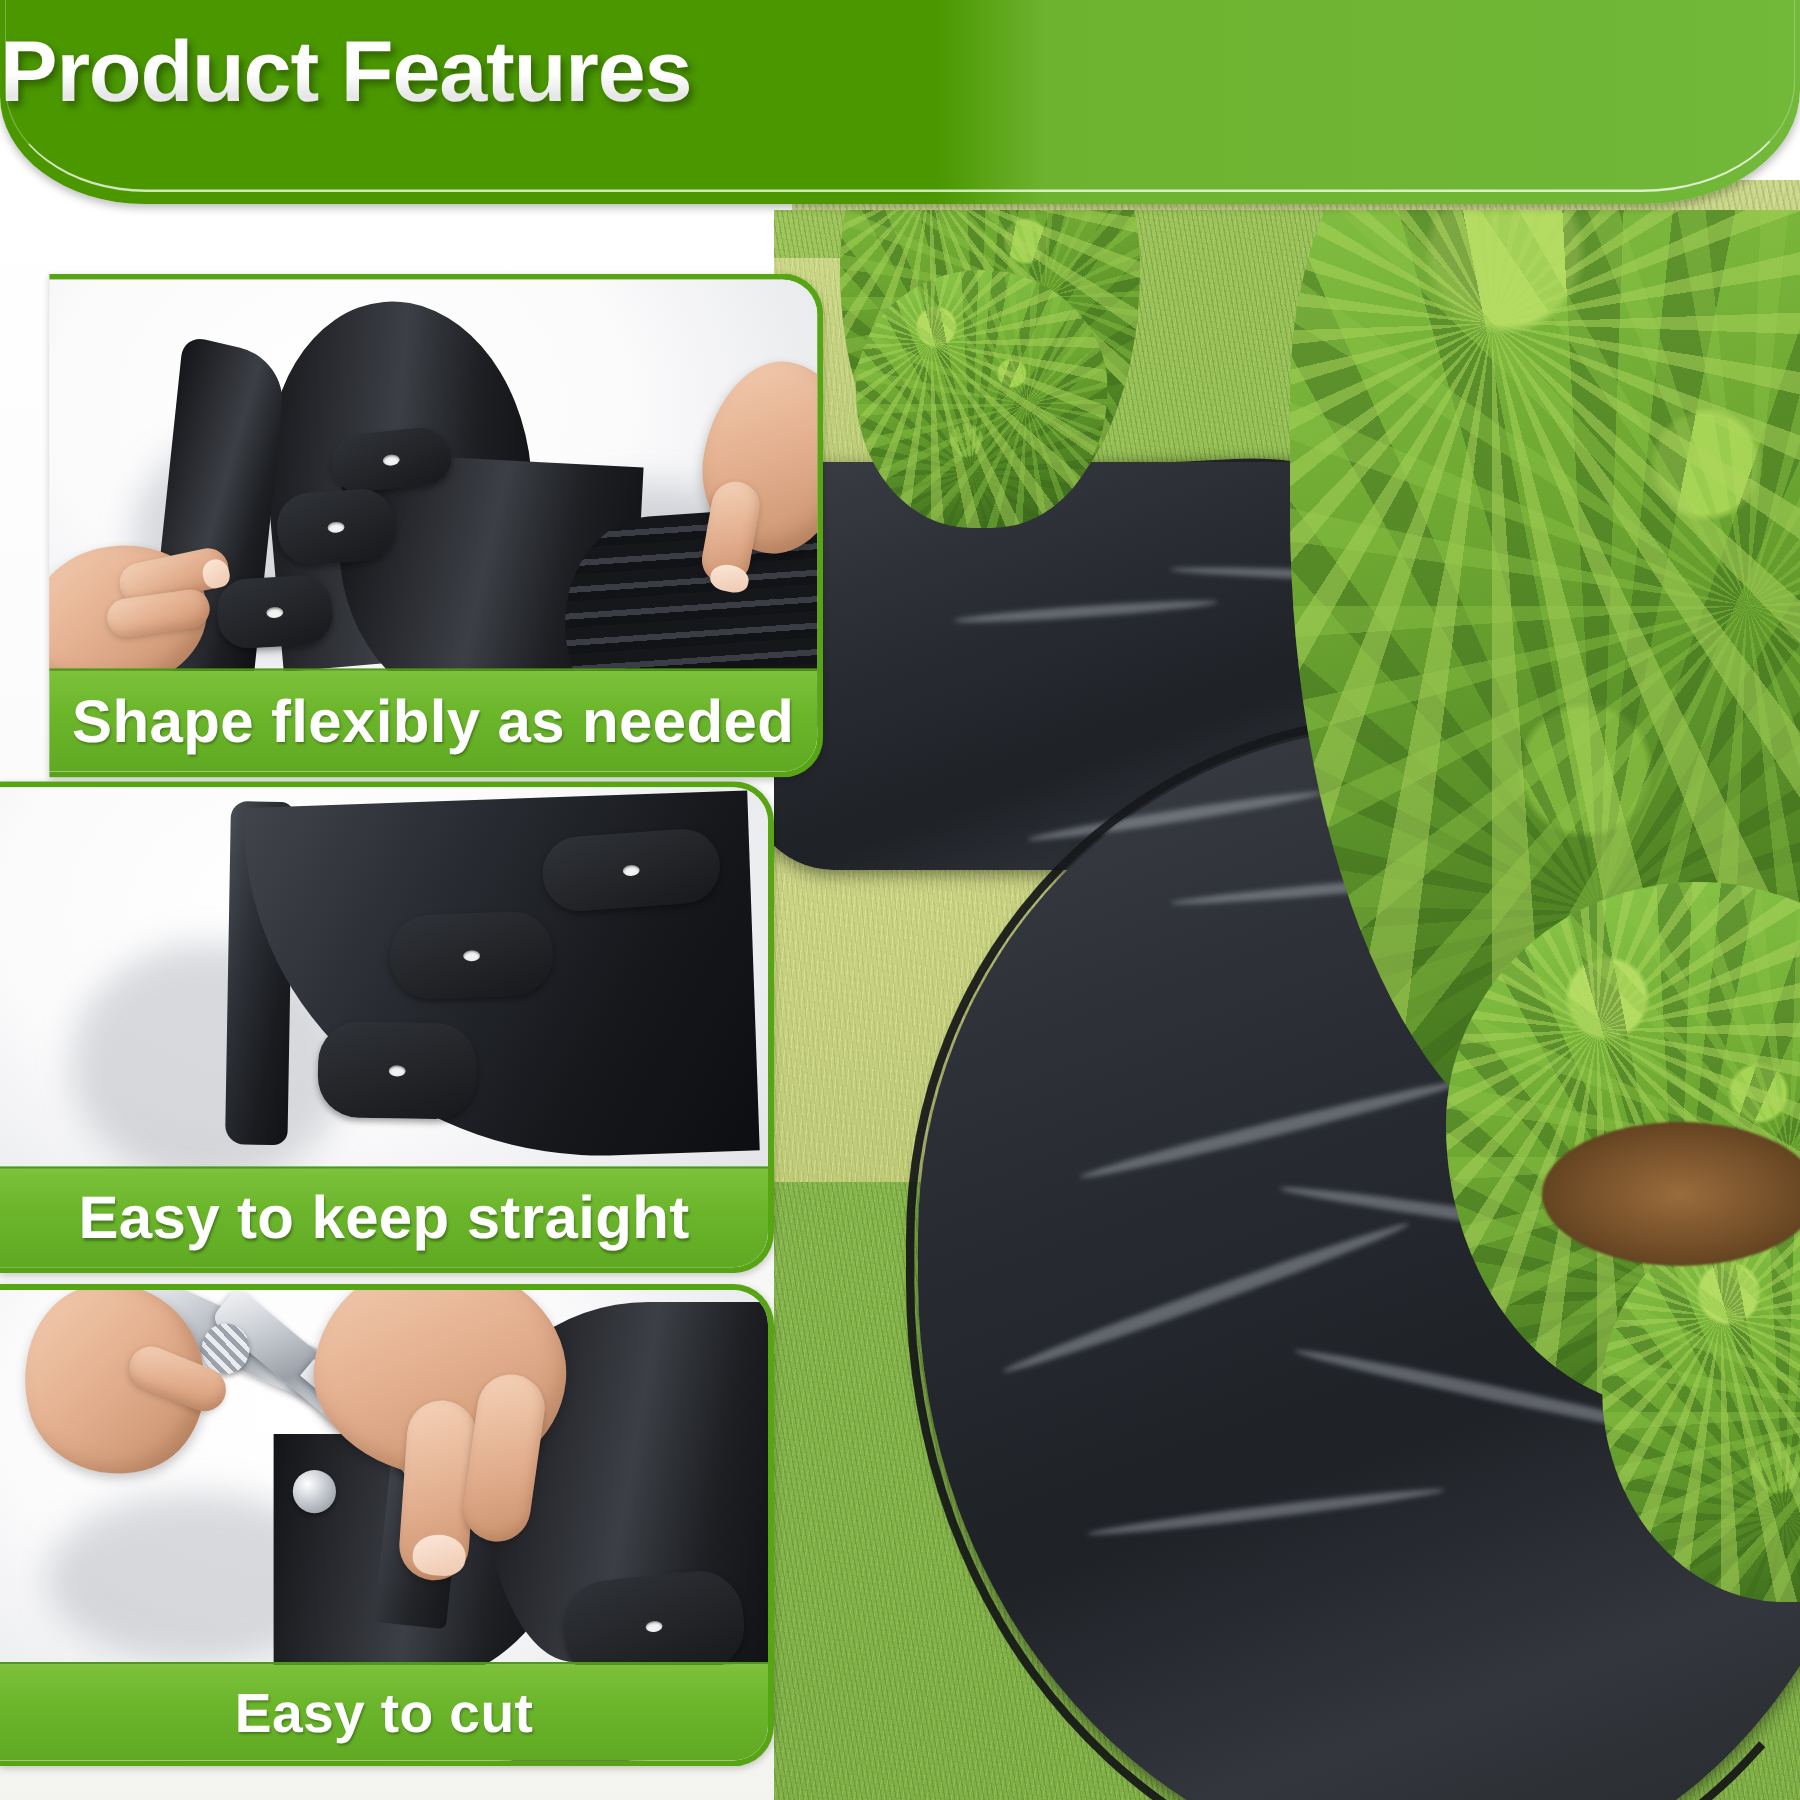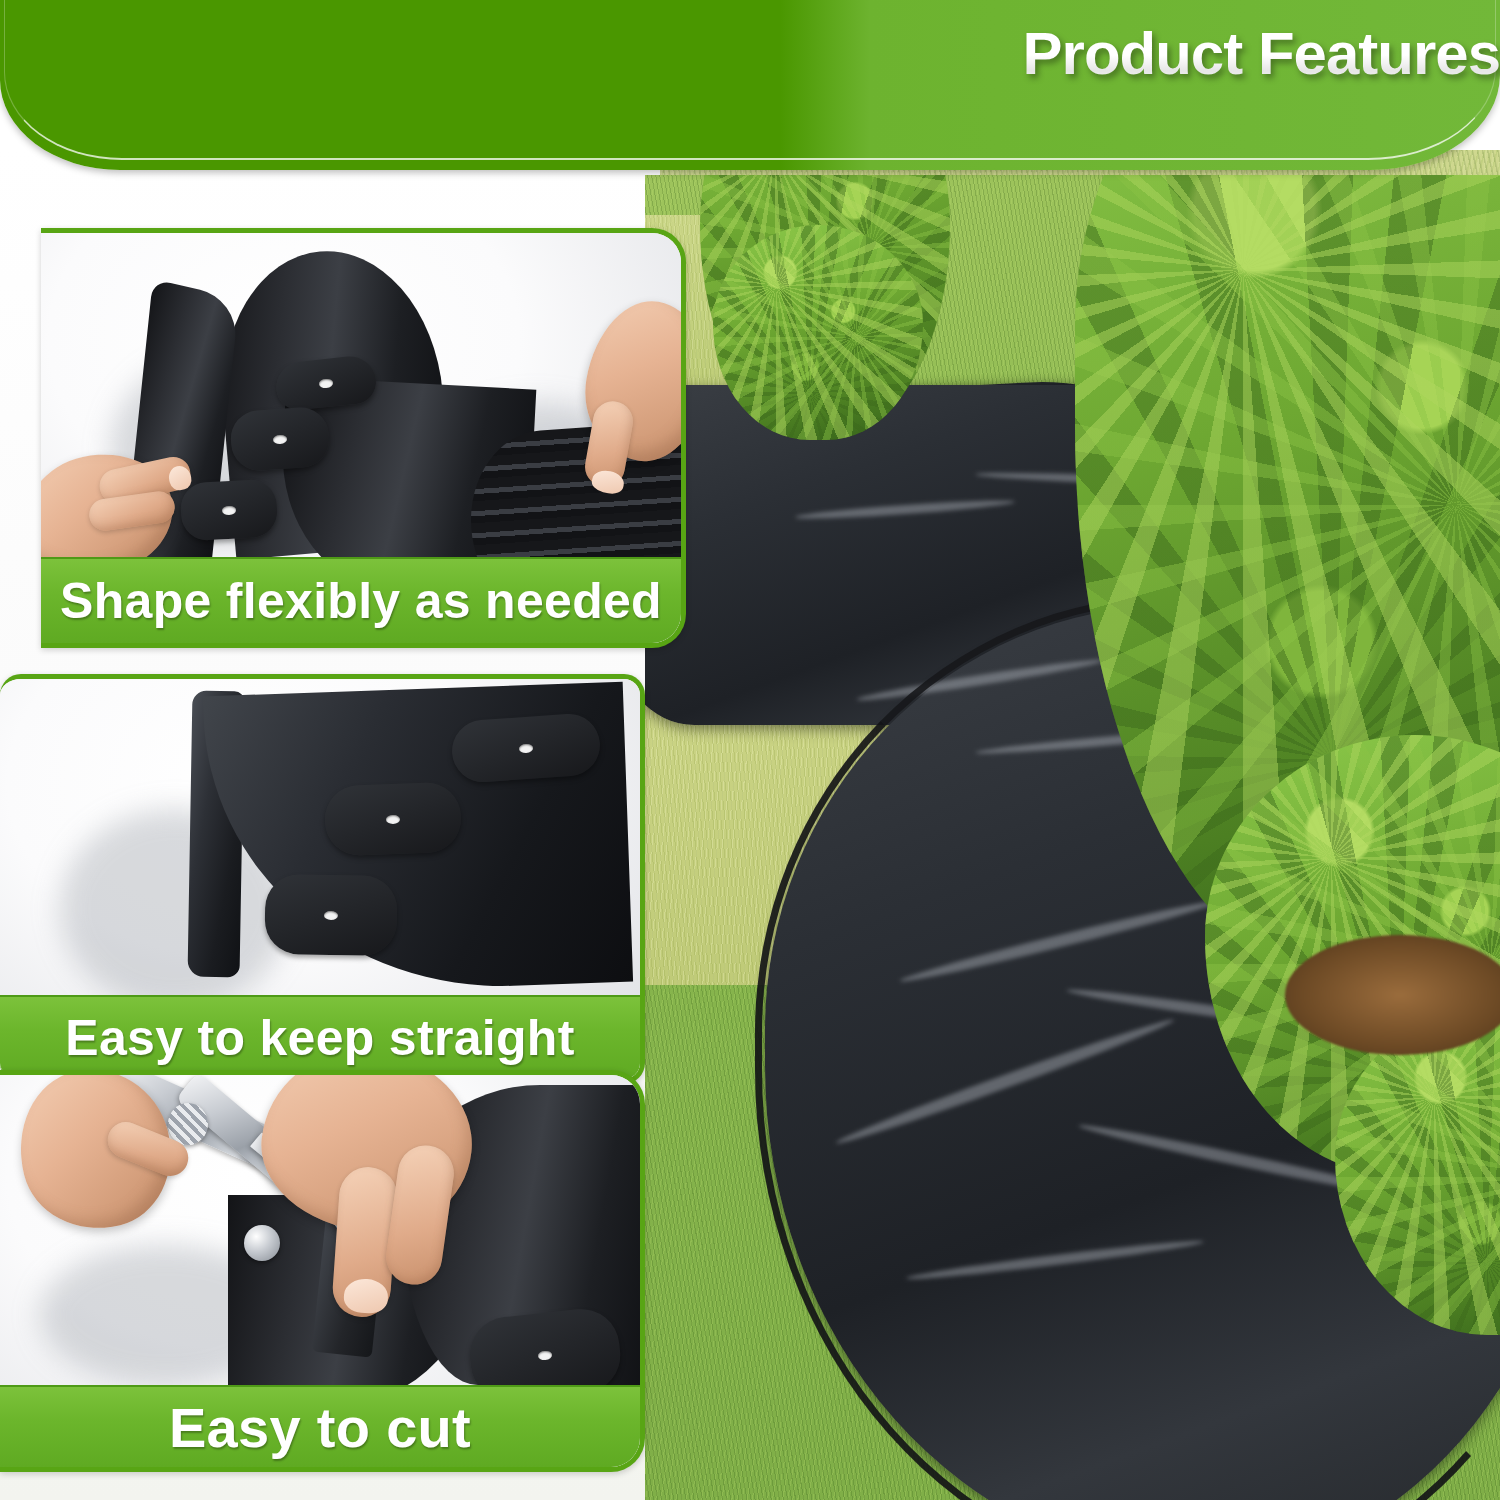--- a/index.html
+++ b/index.html
@@ -20,22 +20,22 @@
   }
   #header-inner-stroke{
     position:absolute;left:4px;top:-30px;right:4px;height:188px;
     border-bottom-left-radius:118px 88px;border-bottom-right-radius:128px 92px;
     border-bottom:2px solid rgba(255,255,255,.75);
     border-left:1px solid rgba(255,255,255,.25);
     border-right:1px solid rgba(255,255,255,.25);
     pointer-events:none;
   }
   #banner-title{
-    position:absolute;left:0;right:0;top:24px;text-align:right;
-    font-size:60px;line-height:1.0;font-weight:bold;letter-spacing:-1px;
+    position:absolute;left:0;right:0;top:24px;text-align:left;
+    font-size:72px;line-height:1.0;font-weight:bold;letter-spacing:-1px;
     color:#ffffff;
     background:linear-gradient(180deg,#ffffff 0%,#ffffff 52%,#e6e6e6 78%,#f7f7f7 100%);
     -webkit-background-clip:text;background-clip:text;-webkit-text-fill-color:transparent;
     text-shadow:0 0 0 rgba(0,0,0,0);
     filter:drop-shadow(3px 4px 3px rgba(0,0,0,.35));
   }
 
   
   #backdrop{
     position:absolute;left:0;top:150px;width:1500px;height:1350px;
@@ -75,26 +75,26 @@
   .caption-text{
     color:#ffffff;font-weight:bold;letter-spacing:.3px;
     text-shadow:1px 2px 2px rgba(0,0,0,.30);
     white-space:nowrap;
   }
 
   
   #card-1{top:228px;width:640px;height:410px;margin-left:41px;}
   #card-1 .caption-bar{height:84px;}
   #card-1 .caption-text{font-size:50px;}
-  #card-2{top:674px;width:640px;height:400px;border-radius:21px;}
+  #card-2{top:651px;width:640px;height:400px;}
   #card-2 .caption-bar{height:82px;}
   #card-2 .caption-text{font-size:50px;}
   #card-3{top:1070px;width:640px;height:392px;}
   #card-3 .caption-bar{height:80px;}
-  #card-3 .caption-text{font-size:56px;}
+  #card-3 .caption-text{font-size:46px;}
 
   
   .studio-bg{position:absolute;inset:0;
     background:radial-gradient(ellipse at 38% 26%,#ffffff 0%,#fbfbfc 42%,#e8e9ec 78%,#dcdee3 100%);}
   .soft-shadow{position:absolute;background:rgba(120,125,135,.28);filter:blur(14px);border-radius:50%;}
 
   .strip{position:absolute;background:linear-gradient(100deg,#131417 0%,#2b2d32 28%,#3c3f45 48%,#1d1f23 72%,#0e0f12 100%);}
   .tab{position:absolute;background:linear-gradient(160deg,#303338,#17181b);
        box-shadow:0 3px 5px rgba(0,0,0,.35);}
   .tab:before{content:"";position:absolute;left:50%;top:50%;width:14px;height:9px;margin:-4px 0 0 -7px;

